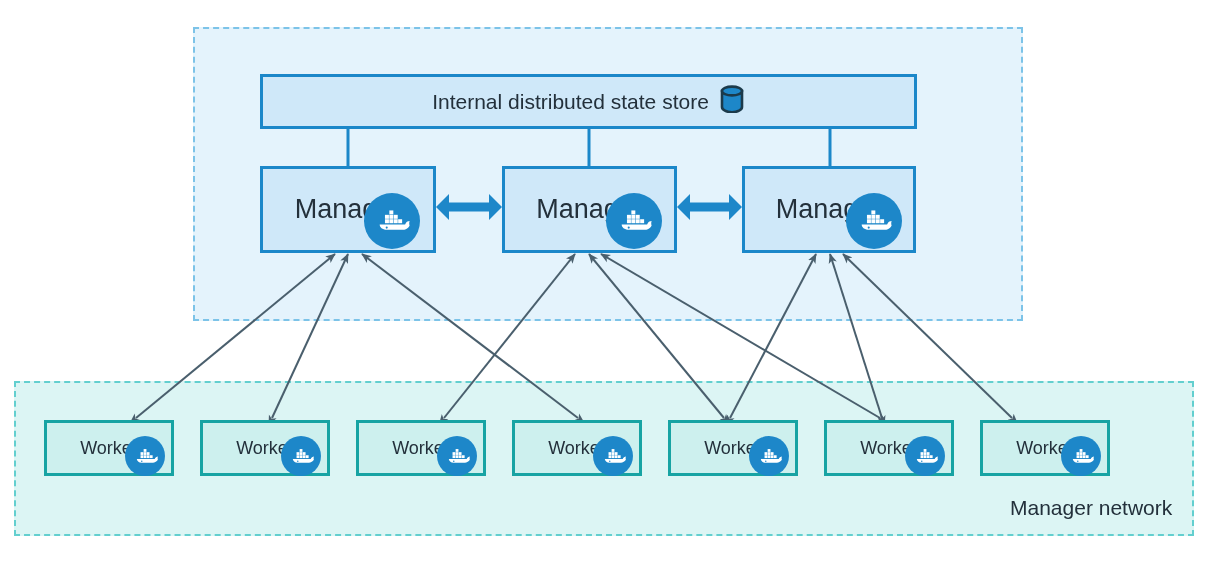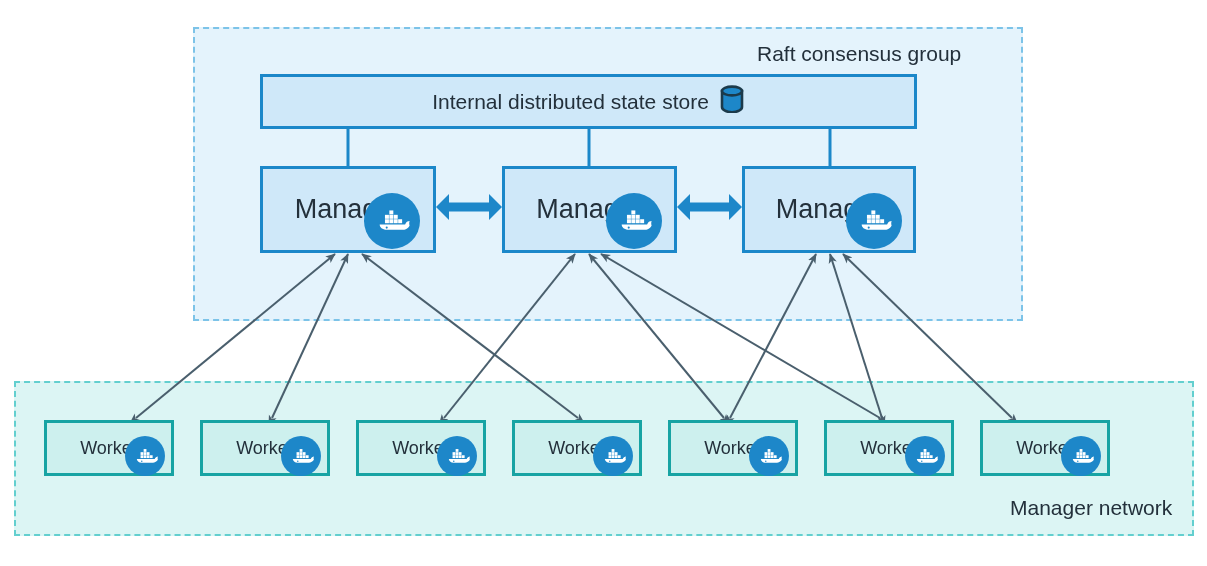--- a/index.html
+++ b/index.html
@@ -129,21 +129,20 @@
         <line x1="578" y1="418" x2="362" y2="254" stroke="#4a5f6d" stroke-width="2" marker-end="url(#thin-arrow)" marker-start="url(#thin-arrow-start)"></line>
         <line x1="444" y1="418" x2="575" y2="254" stroke="#4a5f6d" stroke-width="2" marker-end="url(#thin-arrow)" marker-start="url(#thin-arrow-start)"></line>
         <line x1="724" y1="418" x2="589" y2="254" stroke="#4a5f6d" stroke-width="2" marker-end="url(#thin-arrow)" marker-start="url(#thin-arrow-start)"></line>
         <line x1="880" y1="418" x2="601" y2="254" stroke="#4a5f6d" stroke-width="2" marker-end="url(#thin-arrow)" marker-start="url(#thin-arrow-start)"></line>
         <line x1="730" y1="418" x2="816" y2="254" stroke="#4a5f6d" stroke-width="2" marker-end="url(#thin-arrow)" marker-start="url(#thin-arrow-start)"></line>
         <line x1="882" y1="418" x2="830" y2="254" stroke="#4a5f6d" stroke-width="2" marker-end="url(#thin-arrow)" marker-start="url(#thin-arrow-start)"></line>
         <line x1="1012" y1="418" x2="843" y2="254" stroke="#4a5f6d" stroke-width="2" marker-end="url(#thin-arrow)" marker-start="url(#thin-arrow-start)"></line>
       </g>
   </svg>
 
-  <div class="group-label raft-label" id="lbl-raft" style="left: 757px; top: 42px;">Raft consensus group</div>
   <div class="group-label gossip-label" id="lbl-gossip" style="left: 1010px; top: 496px;">Manager network</div>
 
   <div class="node store-box" id="node-store" style="left: 260px; top: 74px; width: 657px; height: 55px;">
     <span class="store-label">
       <span>Internal distributed state store</span>
       <span class="db-icon">
         <svg width="26" height="28" viewBox="0 0 26 28">
           <path d="M3,6 L3,22 a10,5.2 0 0 0 20,0 L23,6 Z" fill="#1d87c9" stroke="#1b3a4b" stroke-width="2.6"></path>
           <ellipse cx="13" cy="6" rx="10" ry="4.4" fill="#1d87c9" stroke="#1b3a4b" stroke-width="2.6"></ellipse>
         </svg>

